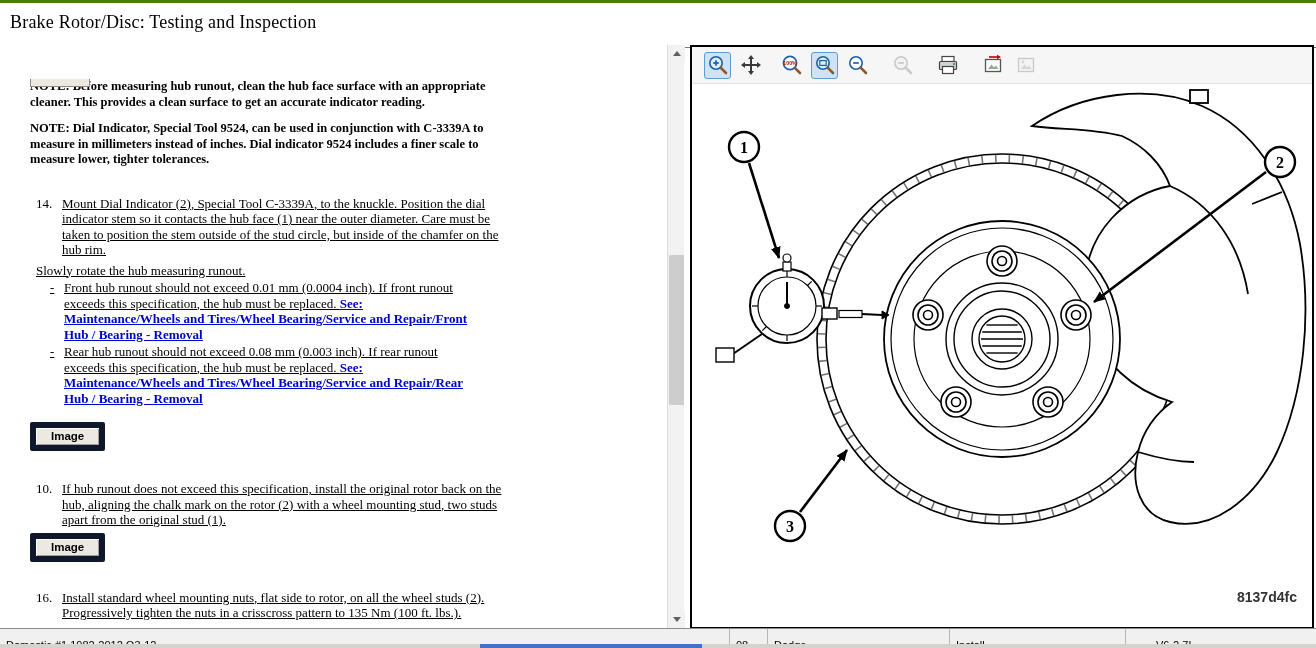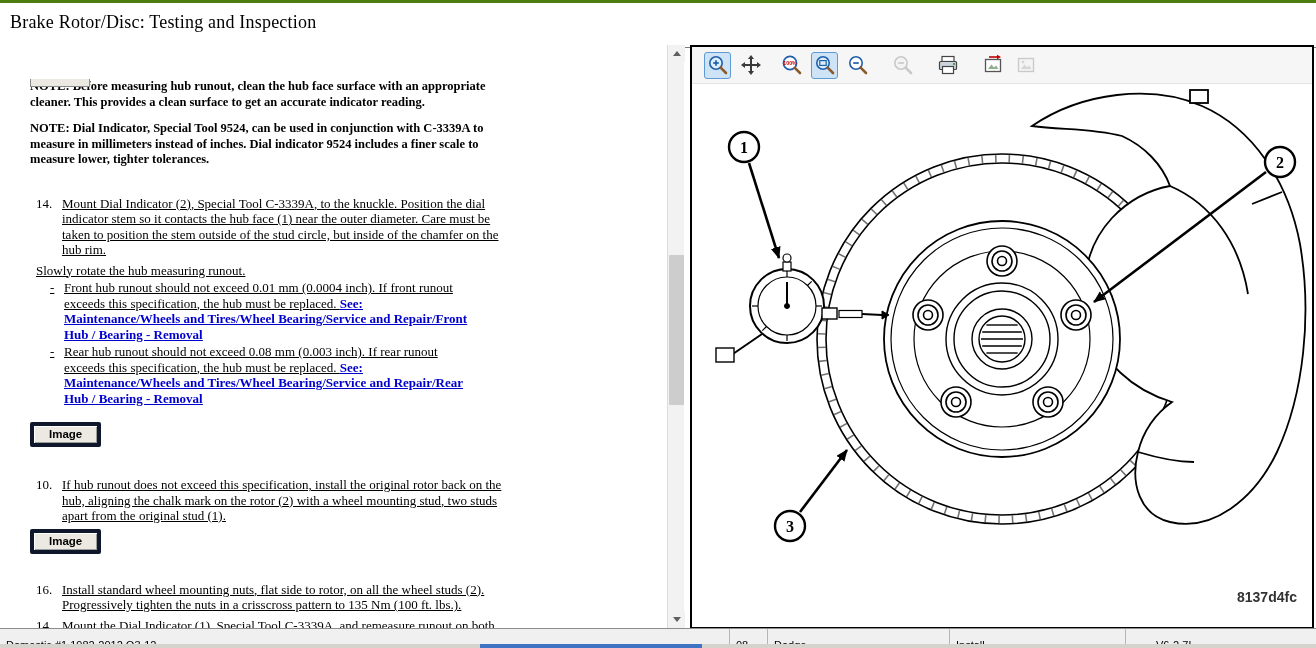--- a/index.html
+++ b/index.html
@@ -24,21 +24,21 @@
   .note2 { margin-top:11px; }
   .steps { margin-top:28px; margin-left:6px; }
   .step { display:flex; margin-top:5px; }
   .step .num { width:26px; flex:0 0 26px; }
   .step .body { width:455px;text-decoration:underline; }
   .bullet { display:flex; margin-top:2px; margin-left:14px; }
   .bullet .dash { width:14px; flex:0 0 14px; }
   .bullet .btext { width:414px; }
   .doclink { color:#0000cc; font-weight:bold; text-decoration:underline; cursor:pointer; }
   .img-btn { display:inline-block; margin-left:0; padding:2px 15px 3px 15px;
-             background:#ece9e2; border:4px solid #0f172a; border-radius:2px;
+             background:#ece9e2; border:6px solid #0f172a; border-radius:2px;
              box-shadow:inset 1px 1px 0 #ffffff, inset -1px -1px 0 #9d9d9d;
              font:bold 11.5px "Liberation Sans", sans-serif; color:#000; cursor:pointer; }
   .btn1 { margin-top:16px; }
   .btn2 { margin-top:5px; }
   .step12 { margin-top:30px; }
   .group3 { margin-top:28px; }
 
   
   .scrollbar { position:absolute; top:45px; left:667px; width:17px; height:583px;
                background:#f2f2f2; border-left:1px solid #dcdcdc; }

